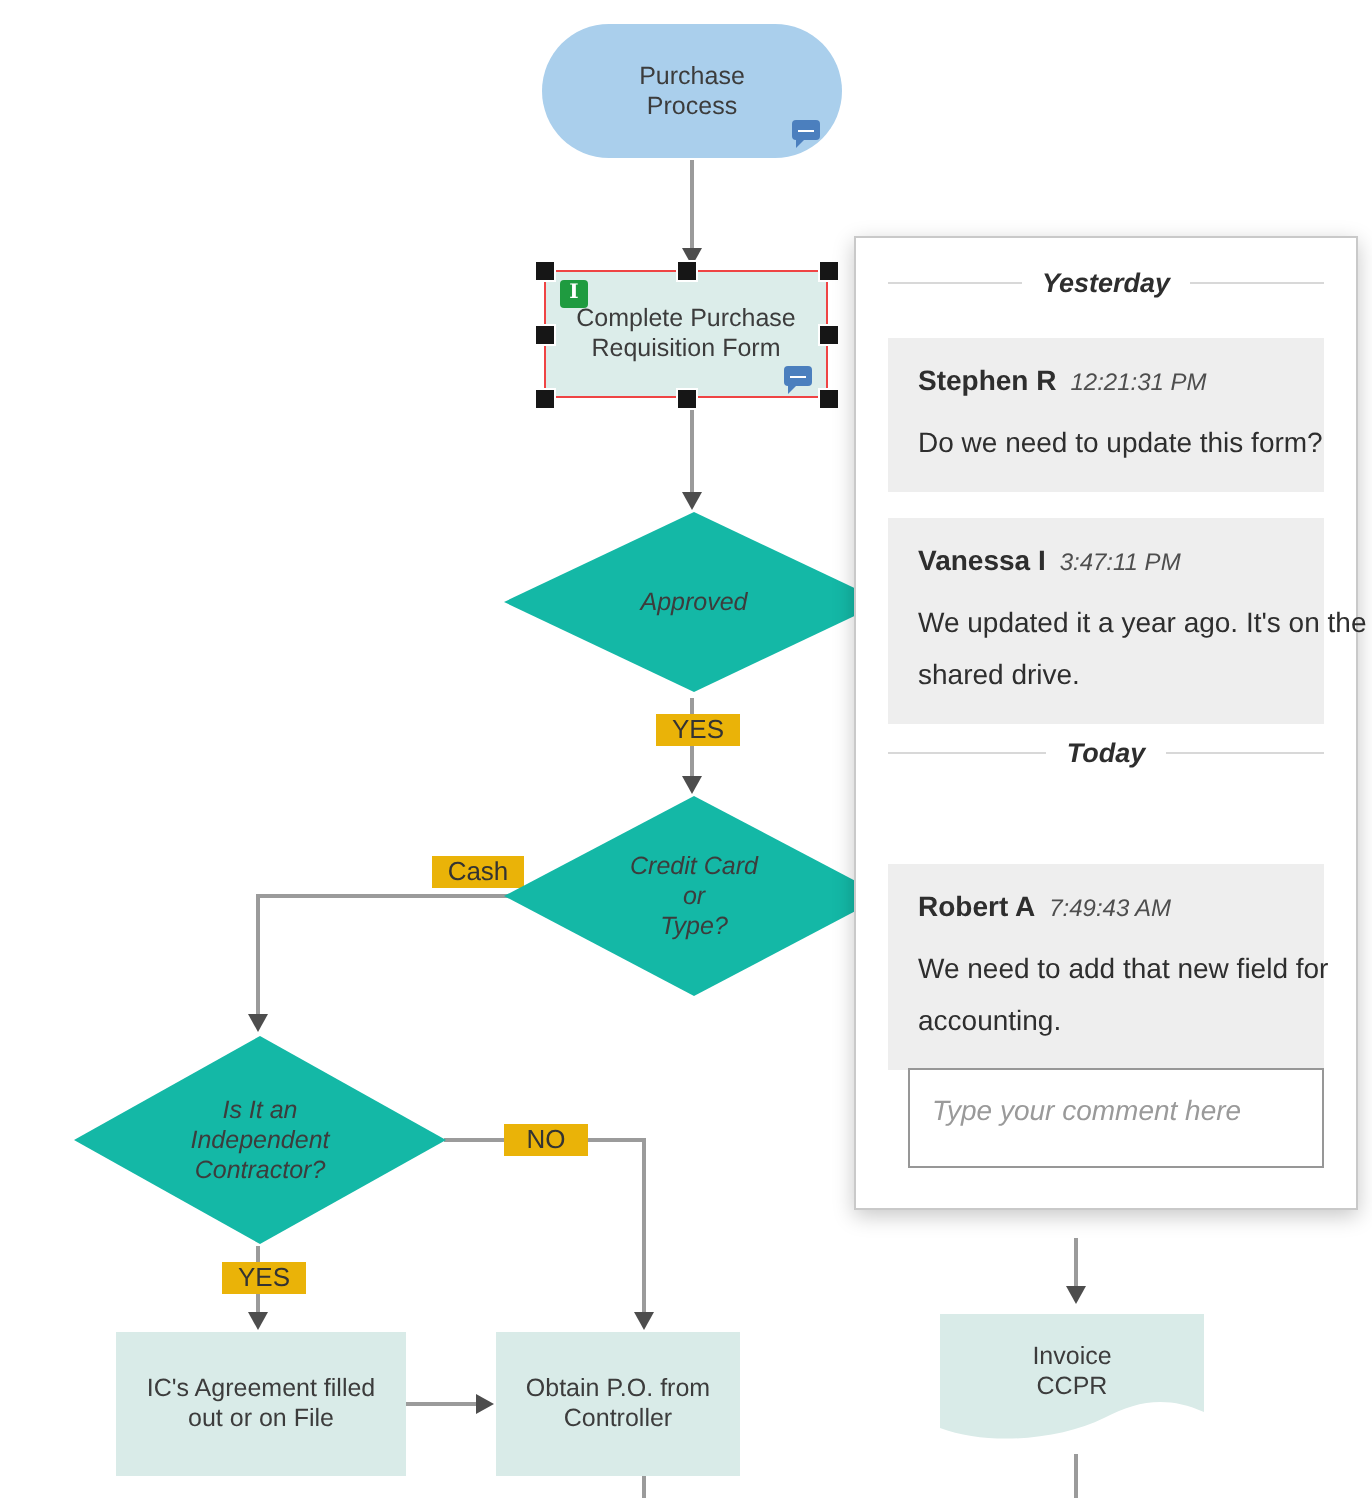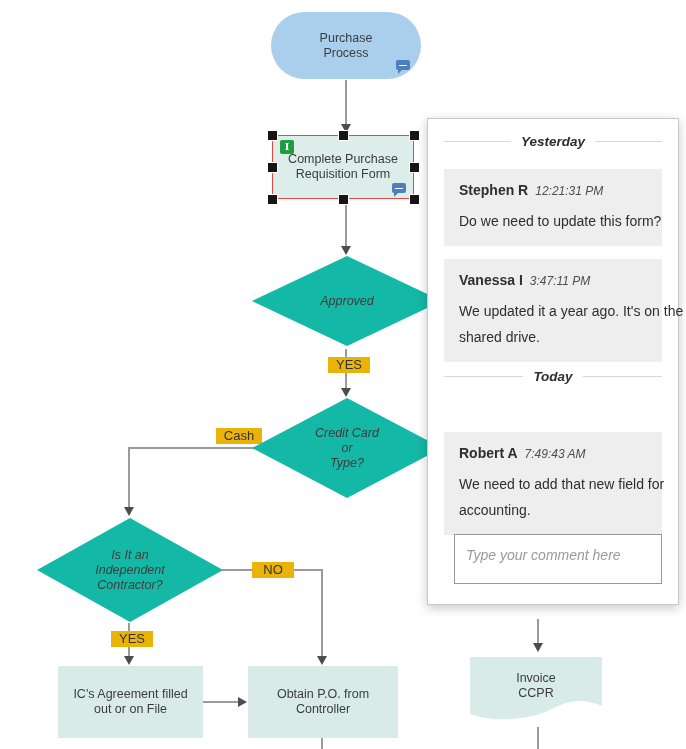--- a/index.html
+++ b/index.html
@@ -136,21 +136,21 @@
     <div>Is It an</div>
     <div>Independent</div>
     <div>Contractor?</div>
   </div>
 
   <div class="node proc" style="left:58px;top:666px;width:145px;height:72px;">
     <div>IC's Agreement filled</div>
     <div>out or on File</div>
   </div>
 
-  <div class="node proc" style="left:248px;top:666px;width:150px;height:72px;">
+  <div class="node proc" style="left:248px;top:666px;width:122px;height:72px;">
     <div>Obtain P.O. from</div>
     <div>Controller</div>
   </div>
 
   <div class="node" style="left:468px;top:654px;width:136px;height:72px;background:transparent;">
     <svg width="136" height="72" viewBox="0 0 136 72" style="position:absolute;left:0;top:0;">
       <path d="M2,3 L134,3 L134,52 C116,44 101,46 84,55 C62,66 26,69 2,60 Z" fill="#d9ebe8"></path>
     </svg>
     <div style="position:relative;margin-top:-8px;">Invoice</div>
     <div style="position:relative;">CCPR</div>

